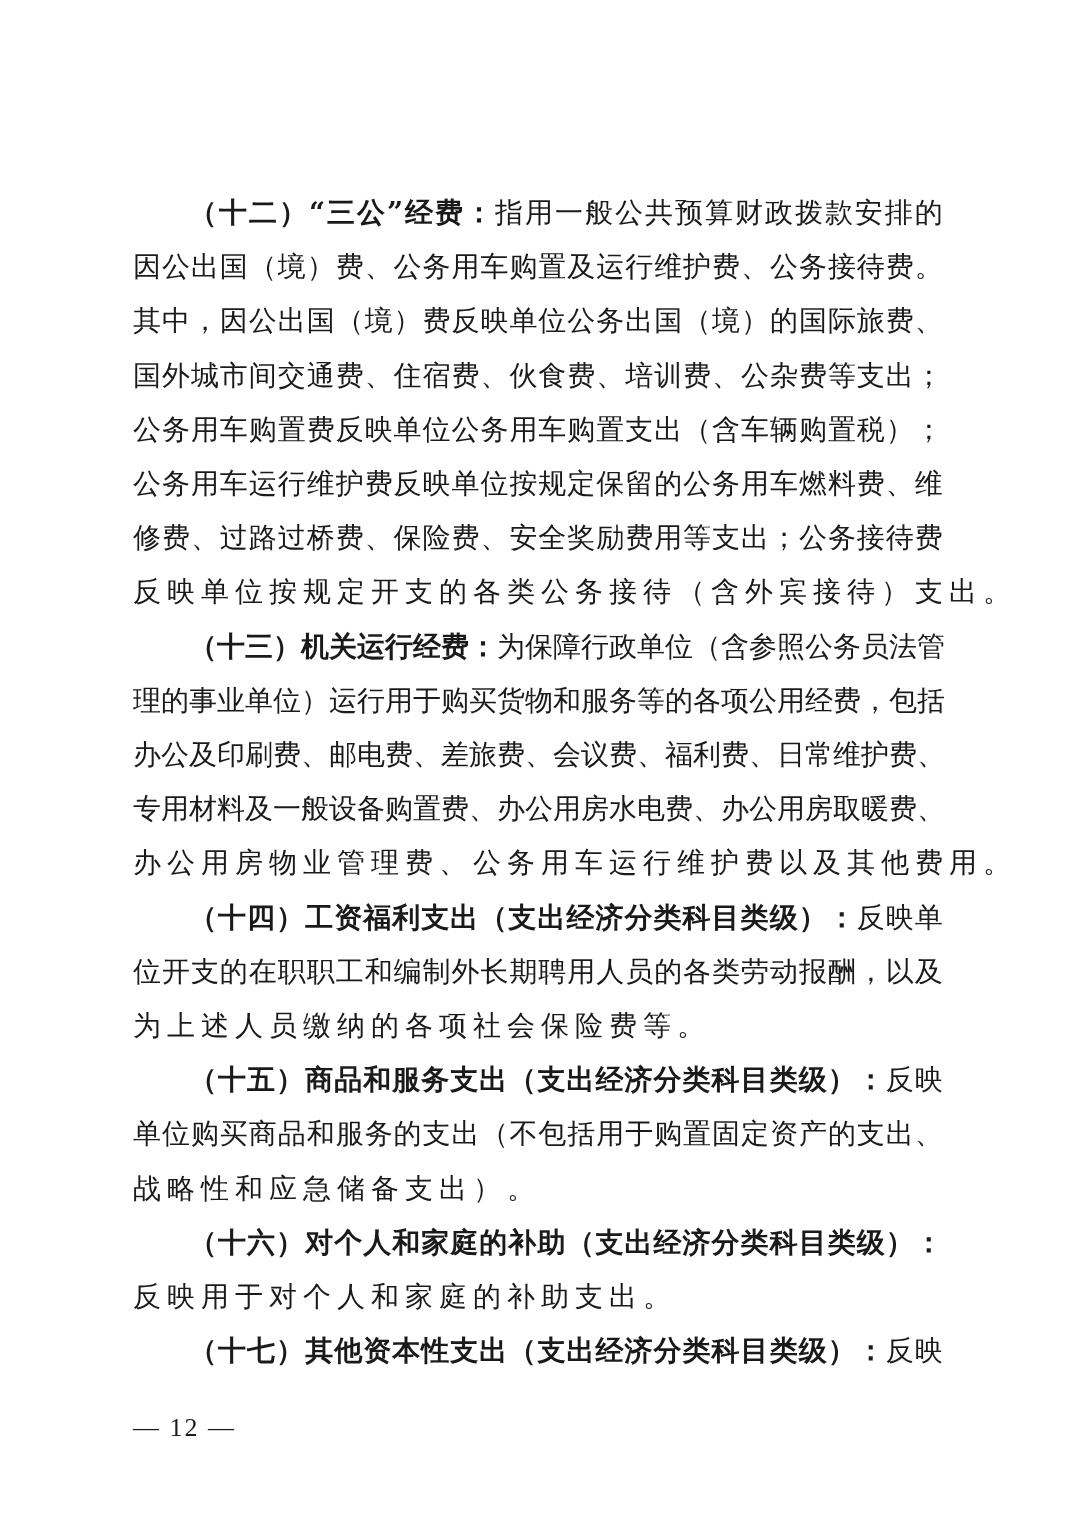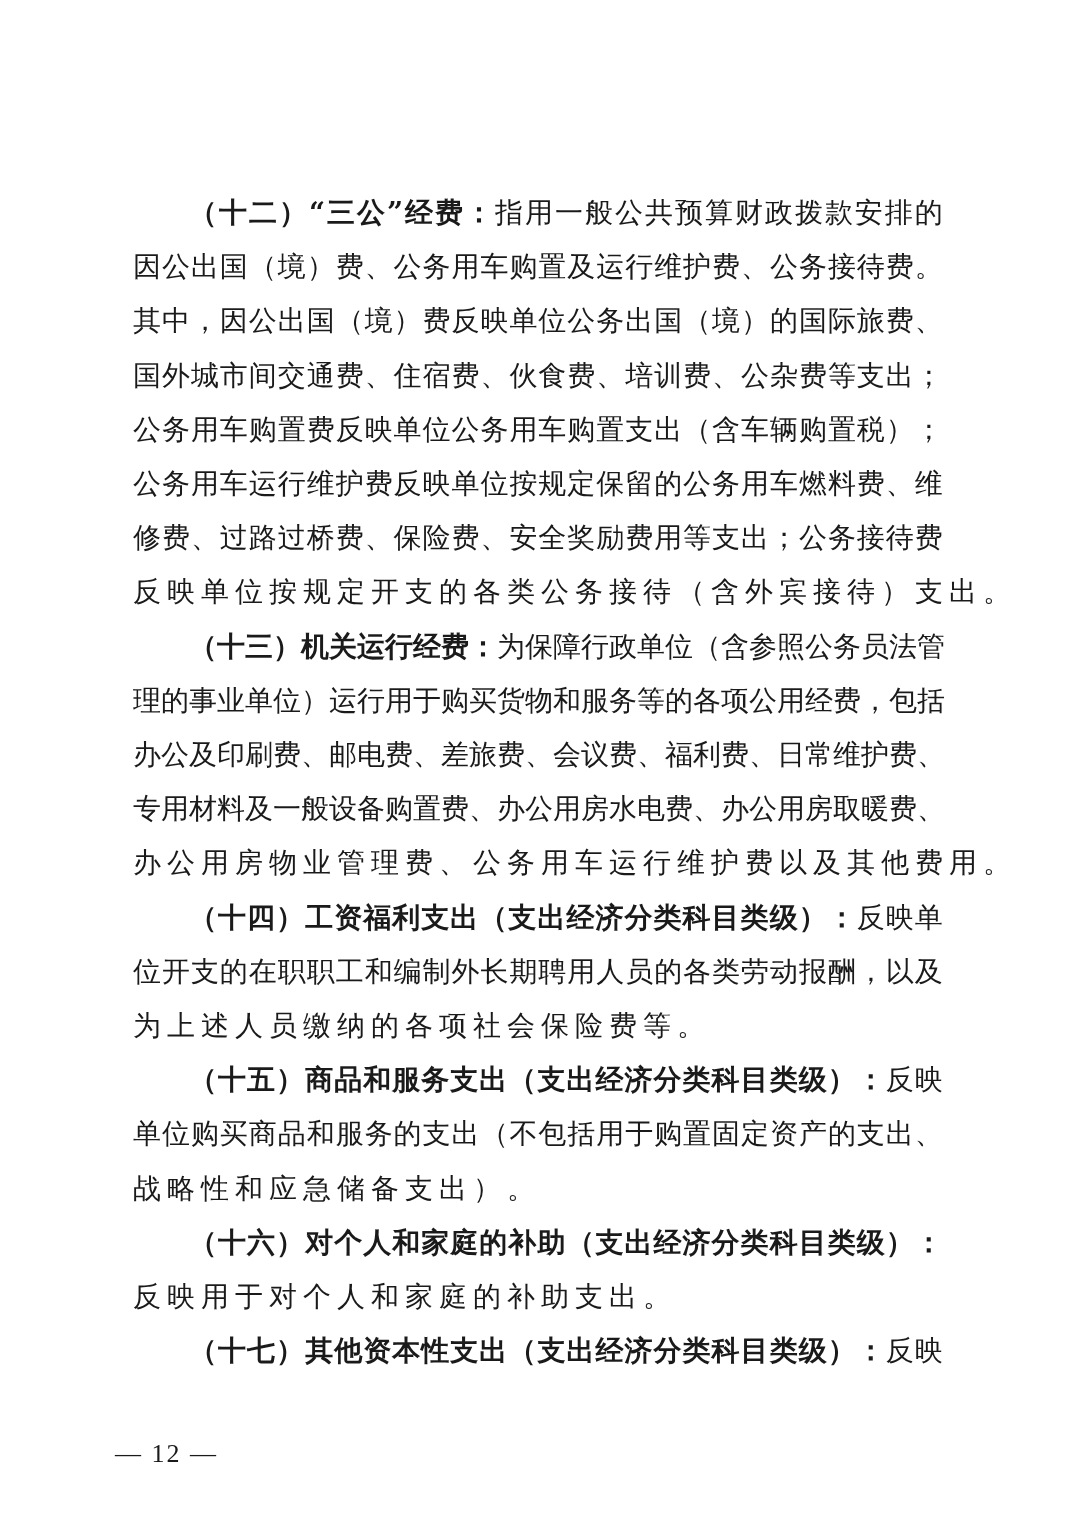--- a/index.html
+++ b/index.html
@@ -6,22 +6,22 @@
   body { width: 1074px; height: 1520px; position: relative; overflow: hidden;
          font-family: "DejaVu Serif", "Liberation Serif", serif; color: #1a1a1a; }
   .page { position: absolute; left: 0; top: 0; width: 1074px; height: 1520px; }
   .line { position: absolute; left: 133px; width: 810px; height: 40px;
           font-size: 28px; line-height: 40px; white-space: nowrap;
           display: flex; justify-content: space-between; }
   .line.last { justify-content: flex-start; letter-spacing: 6px; }
   .line span.ch { display: inline-block; }
   .indent { left: 189px; width: 754px; }
   .bold { font-weight: bold; }
-  .pagenum { position: absolute; left: 115px; top: 1413px; font-size: 26px;
-             font-family: "Liberation Serif", "DejaVu Serif", serif; letter-spacing: 2px; margin-top: 26px; }
+  .pagenum { position: absolute; left: 133px; top: 1413px; font-size: 26px;
+             font-family: "Liberation Serif", "DejaVu Serif", serif; letter-spacing: 2px; }
 </style>
 </head>
 <body>
 
 <div class="page" id="page">
     <div>
       <div class="line indent" style="top: 193px;">
         <span class="ch bold">（</span>
         <span class="ch bold">十</span>
         <span class="ch bold">二</span>

